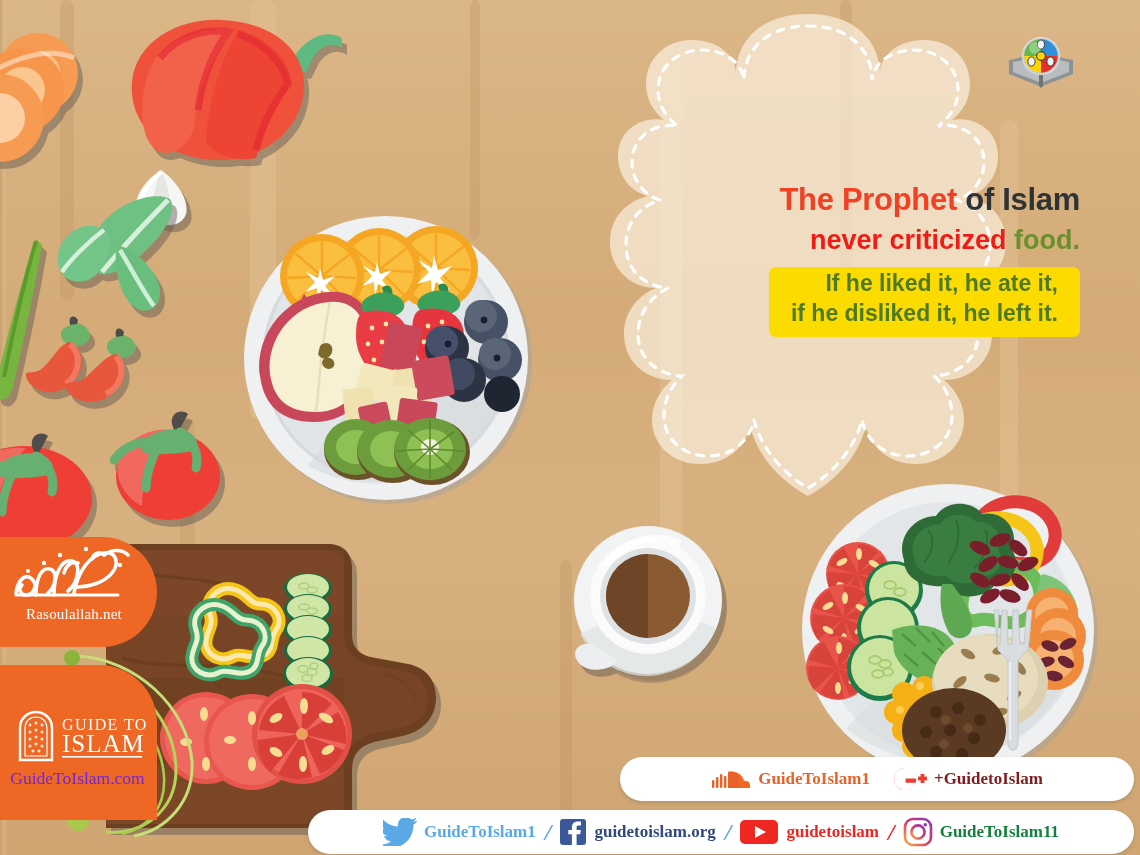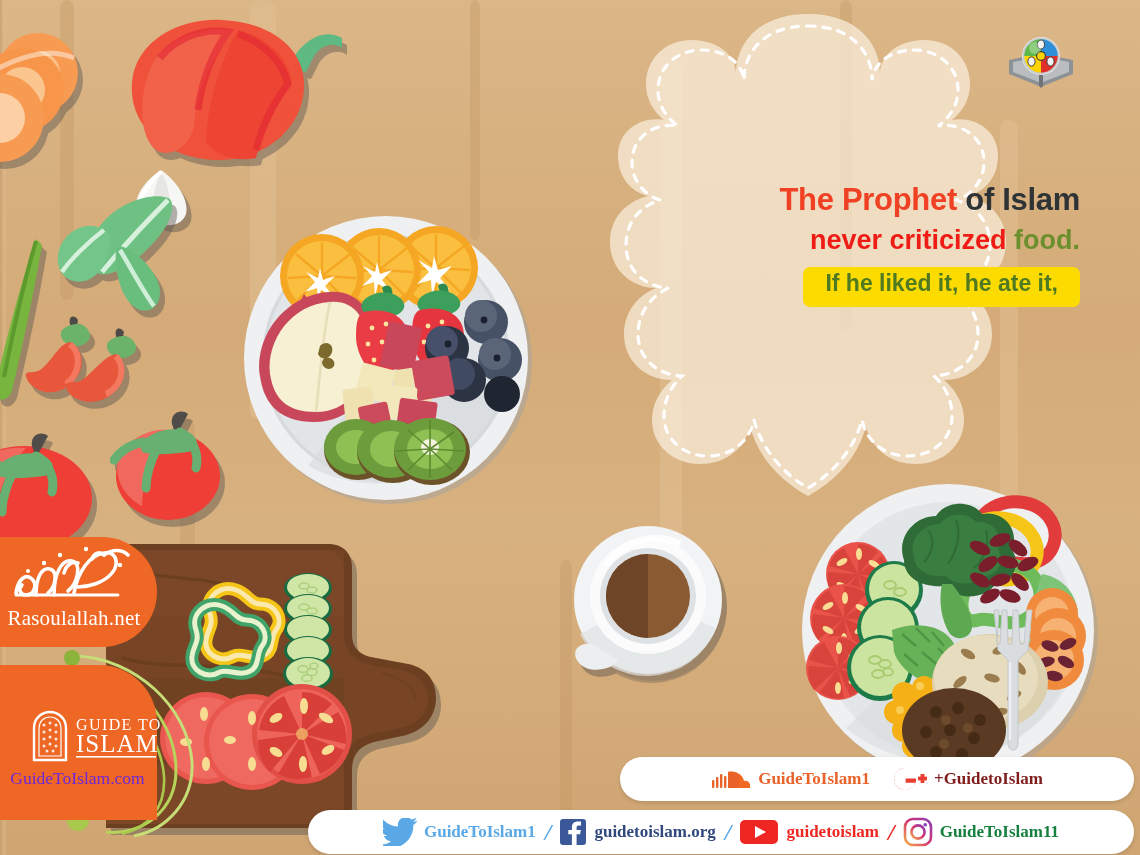--- a/index.html
+++ b/index.html
@@ -36,22 +36,22 @@
   }
   
   .obj{position:absolute;}
   .shadowf{filter:drop-shadow(5px 7px 0 rgba(90,85,80,.45));}
   
   .badge{position:absolute;background:#ef6724;}
   .badge-top{left:-38px;top:537px;width:195px;height:110px;border-radius:0 56px 56px 0;}
   .badge-bot{left:-38px;top:665px;width:195px;height:155px;border-radius:0 58px 0 0;}
   .badge-arabic{position:absolute;left:8px;top:543px;width:130px;height:62px;}
   .badge-t1{position:absolute;left:4px;top:606px;width:140px;text-align:center;
-    color:#fff;font-family:"Liberation Serif",serif;font-size:21px;letter-spacing:.2px;}
-  .gti-logo{position:absolute;left:30px;top:710px;width:130px;height:52px;}
+    color:#fff;font-family:"Liberation Serif",serif;font-size:15px;letter-spacing:.2px;}
+  .gti-logo{position:absolute;left:16px;top:710px;width:130px;height:52px;}
   .badge-t2{position:absolute;left:0px;top:768px;width:155px;text-align:center;
     color:#6d28d9;font-family:"Liberation Serif",serif;font-size:17.5px;}
   
   .bar{position:absolute;background:#fff;border-radius:26px;display:flex;align-items:center;
        box-shadow:0 2px 4px rgba(0,0,0,.13);font-family:Liberation Serif, serif;}
   .bar-top{left:620px;top:757px;width:514px;height:44px;justify-content:center;gap:9px;}
   .bar-bot{left:308px;top:810px;width:826px;height:44px;justify-content:center;gap:6px;}
   .sgrp{display:flex;align-items:center;gap:7px;}
   .sname{font-size:17px;font-weight:bold;white-space:nowrap;}
   .slash{font-size:24px;font-weight:bold;font-style:italic;margin:0 2px;}
@@ -747,20 +747,21 @@
 
   <div class="quote">
     <div class="line1">
       <span class="red">The Prophet</span><span class="dark"> of Islam</span>
     </div>
     <div class="line2">
       <span class="red2">never criticized</span><span class="green"> food.</span>
     </div>
     <div class="hl">
       <div>If he liked it, he ate it,</div>
+      <div>if he disliked it, he left it.</div>
     </div>
   </div>
 
   <div class="bar bar-top">
     <div class="sgrp">
       <svg class="ico" width="40" height="24" viewBox="0 0 40 24">
         <g fill="#e8622a">
           <rect x="1" y="13" width="2.4" height="8" rx="1"></rect>
             <rect x="5" y="10" width="2.4" height="11" rx="1"></rect>
           <rect x="9" y="7" width="2.4" height="14" rx="1"></rect>

